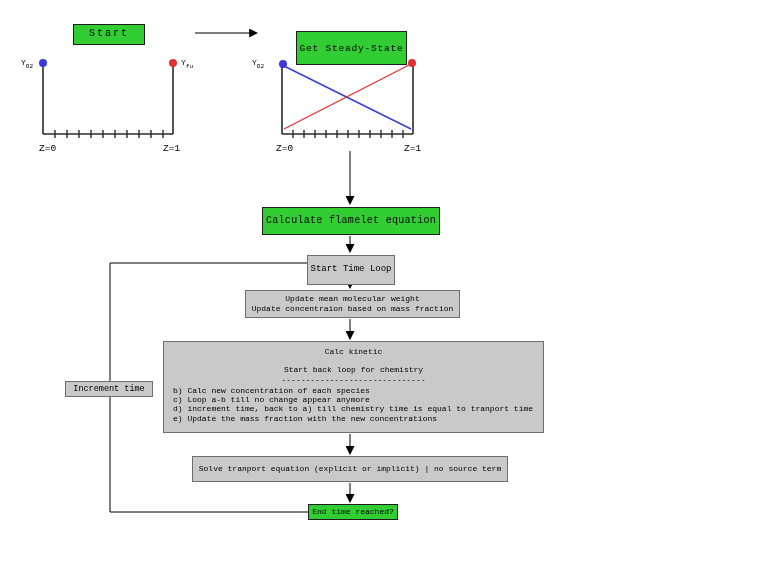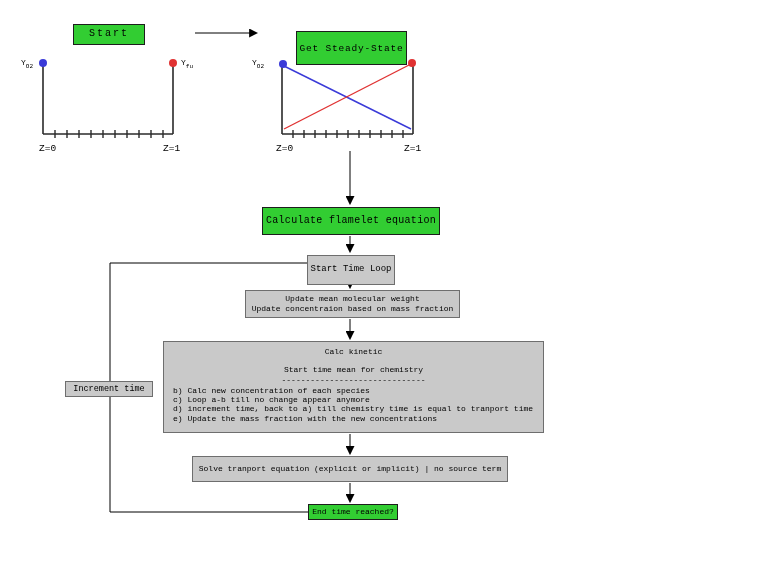--- a/index.html
+++ b/index.html
@@ -90,21 +90,21 @@
   </div>
 
   <div class="node gray update-node">
     <span>Update mean molecular weight</span>
     <span>Update concentraion based on mass fraction</span>
   </div>
 
   <div class="node gray kinetic-node">
     <div>Calc kinetic</div>
     <div class="gapline"></div>
-    <div>Start time mean for chemistry</div>
+    <div>Start back loop for chemistry</div>
     <div>------------------------------</div>
     <div class="steps">
       <div>b) Calc new concentration of each species</div>
       <div>c) Loop a-b till no change appear anymore</div>
       <div>d) increment time, back to a) till chemistry time is equal to tranport time</div>
       <div>e) Update the mass fraction with the new concentrations</div>
     </div>
   </div>
 
   <div class="node gray increment-node">

